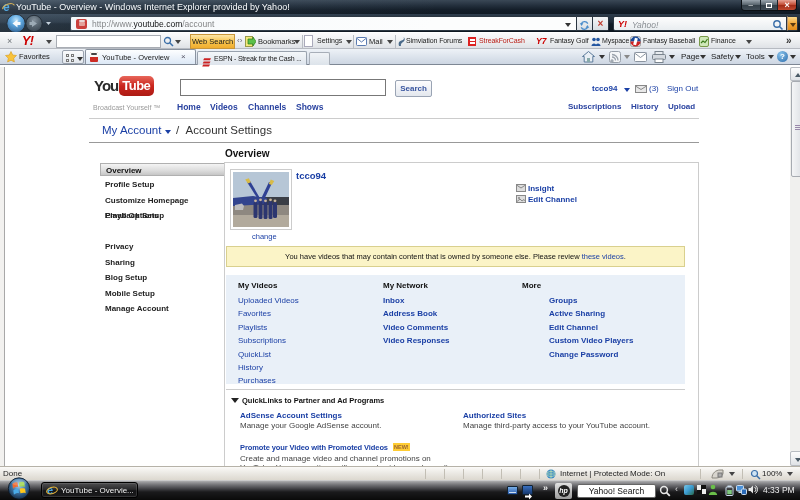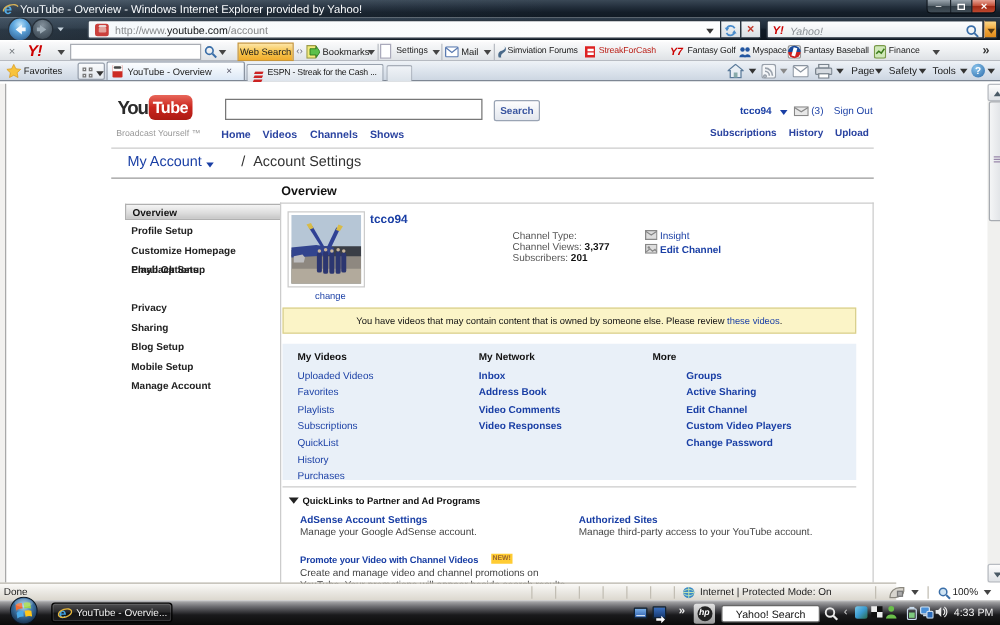--- a/index.html
+++ b/index.html
@@ -234,21 +234,21 @@
   <div class="a" style="left:206px;top:35px;font-size:8.5px;font-weight:bold;color:#2a43a0;">Videos</div>
   <div class="a" style="left:244px;top:35px;font-size:8.5px;font-weight:bold;color:#2a43a0;">Channels</div>
   <div class="a" style="left:292px;top:35px;font-size:8.5px;font-weight:bold;color:#2a43a0;">Shows</div>
   <div class="a" style="left:564px;top:35px;font-size:8px;font-weight:bold;color:#2a43a0;">Subscriptions</div>
   <div class="a" style="left:627px;top:35px;font-size:8px;font-weight:bold;color:#2a43a0;">History</div>
   <div class="a" style="left:664px;top:35px;font-size:8px;font-weight:bold;color:#2a43a0;">Upload</div>
   <div class="a" style="left:85px;top:51px;width:610px;height:1px;background:#ccc;"></div>
 
   <div class="a" style="left:98px;top:57px;font-size:11.5px;color:#1a3fa5;">My Account</div>
   <div class="tri-d a" style="left:161px;top:63px;border-top-color:#1a3fa5;"></div>
-  <div class="a" style="left:189px;top:57px;font-size:11.5px;color:#333;">/&nbsp;&nbsp;Account Settings</div>
+  <div class="a" style="left:172px;top:57px;font-size:11.5px;color:#333;">/&nbsp;&nbsp;Account Settings</div>
   <div class="a" style="left:85px;top:75px;width:610px;height:1px;background:#999;"></div>
 
   <div class="a" style="left:221px;top:81px;font-size:10px;font-weight:bold;color:#111;">Overview</div>
 
   <div class="a" style="left:96px;top:96px;width:124px;height:13px;background:linear-gradient(180deg,#f4f4f4,#dcdcdc 60%,#c6c6c6);border:1px solid #b0b0b0;border-right:0;">
     <div class="a" style="left:5px;top:2px;font-size:8px;font-weight:bold;color:#111;">Overview</div>
   </div>
   <div class="a" style="left:101px;top:113px;font-size:8px;font-weight:bold;color:#222;">Profile Setup</div>
   <div class="a" style="left:101px;top:129px;font-size:8px;font-weight:bold;color:#222;">Customize Homepage</div>
   <div class="a" style="left:101px;top:144px;font-size:8px;font-weight:bold;color:#222;">Playback Setup</div>
@@ -285,26 +285,25 @@
         <circle cx="22.5" cy="28.8" r="1.4"></circle>
           <circle cx="27.5" cy="27.8" r="1.4"></circle>
           <circle cx="32.5" cy="28.8" r="1.4"></circle>
           <circle cx="37.5" cy="27.8" r="1.4"></circle>
           <circle cx="42" cy="28.8" r="1.4"></circle>
       </g>
     </svg>
   </div>
   <div class="a" style="left:248px;top:165px;font-size:7.5px;color:#1a3fa5;">change</div>
   <div class="a" style="left:292px;top:103px;font-size:9.5px;font-weight:bold;color:#1a3fa5;">tcco94</div>
-  <div class="a" style="left:406px;top:117px;font-size:8px;color:#555;line-height:9px;">Channel Type:<br>Channel Views: <b style="color:#111;">3,377</b><br>Subscribers: <b style="color:#111;">201</b></div>
   <svg class="a" style="left:512px;top:117px;" width="10" height="8" viewBox="0 0 10 8">
       <rect x="0.5" y="0.5" width="9" height="7" fill="#ddd" stroke="#888"></rect>
       <path d="M0.5 1 L5 4 L9.5 1" fill="none" stroke="#888"></path>
     </svg>
-  <div class="a" style="left:524px;top:117px;font-size:8px;font-weight:normal;color:#1a3fa5;text-align:right;">Insight</div>
+  <div class="a" style="left:524px;top:117px;font-size:8px;font-weight:bold;color:#1a3fa5;text-align:right;">Insight</div>
   <svg class="a" style="left:512px;top:128px;" width="10" height="8" viewBox="0 0 10 8">
       <rect x="0.5" y="0.5" width="9" height="7" fill="#ddd" stroke="#888"></rect>
       <circle cx="3" cy="3" r="1" fill="#888"></circle>
       <path d="M1 6.5 L4 4 L6 6 L8 4.5 L9.5 6.5" fill="none" stroke="#888"></path>
     </svg>
   <div class="a" style="left:524px;top:128px;font-size:8px;font-weight:bold;color:#1a3fa5;">Edit Channel</div>
 
   <div class="a" style="left:222px;top:179px;width:459px;height:21px;background:#fbf4c7;border:1px solid #d9d08e;text-align:center;font-size:7.5px;color:#111;line-height:20px;">You have videos that may contain content that is owned by someone else. Please review <span style="color:#1a3fa5;">these videos</span>.</div>
 
   <div class="a" style="left:222px;top:208px;width:459px;height:109px;background:#e9f0f8;">
@@ -316,39 +315,39 @@
     <div class="a" style="left:296px;top:19px;font-size:8px;font-weight:bold;color:#1a3fa5;line-height:13.4px;margin-left:27px;">Groups<br>Active Sharing<br>Edit Channel<br>Custom Video Players<br>Change Password</div>
   </div>
 
   <div class="a" style="left:222px;top:322px;width:459px;height:1px;background:#ccc;"></div>
   <div class="a" style="left:227px;top:331px;width:0;height:0;border-left:4px solid transparent;border-right:4px solid transparent;border-top:5px solid #222;"></div>
   <div class="a" style="left:238px;top:329px;font-size:7.5px;font-weight:bold;color:#111;">QuickLinks to Partner and Ad Programs</div>
   <div class="a" style="left:236px;top:344px;font-size:8px;font-weight:bold;color:#1a3fa5;">AdSense Account Settings</div>
   <div class="a" style="left:236px;top:354px;font-size:8px;color:#444;">Manage your Google AdSense account.</div>
   <div class="a" style="left:459px;top:344px;font-size:8px;font-weight:bold;color:#1a3fa5;">Authorized Sites</div>
   <div class="a" style="left:459px;top:354px;font-size:8px;color:#444;">Manage third-party access to your YouTube account.</div>
-  <div class="a" style="left:236px;top:376px;font-size:7.5px;letter-spacing:-0.1px;font-weight:bold;color:#1a3fa5;">Promote your Video with Channel Videos</div>
+  <div class="a" style="left:236px;top:376px;font-size:7.5px;letter-spacing:-0.1px;font-weight:bold;color:#1a3fa5;">Promote your Video with Promoted Videos</div>
   <div class="a" style="left:389px;top:376px;background:#fc3;color:#963;font-size:5.5px;font-weight:bold;padding:1px 1px;">NEW!</div>
   <div class="a" style="left:236px;top:387px;font-size:8px;color:#444;">Create and manage video and channel promotions on</div>
   <div class="a" style="left:236px;top:396px;font-size:8px;color:#444;">YouTube. Your promotions will appear beside search results</div>
 
   <div class="a" style="left:786px;top:0;width:14px;height:399px;background:#f0f0ee;">
     <div class="a" style="left:0;top:0;width:14px;height:14px;background:linear-gradient(180deg,#fdfdfd,#dfe2e6);border:1px solid #b8bcc2;border-radius:2px;">
         <div class="a" style="left:4px;top:5px;width:0;height:0;border-left:3px solid transparent;border-right:3px solid transparent;border-bottom:4px solid #4a5a66;"></div>
       </div>
     <div class="a" style="left:0.5px;top:14px;width:13px;height:96px;background:linear-gradient(90deg,#f4f5f6,#dcdfe3);border:1px solid #a7abb1;border-radius:2px;">
         <div class="a" style="left:3px;top:43px;width:6px;height:1px;background:#98a;box-shadow:0 2px 0 #98a,0 4px 0 #98a;"></div>
       </div>
     <div class="a" style="left:0;top:384px;width:14px;height:15px;background:linear-gradient(180deg,#fdfdfd,#dfe2e6);border:1px solid #b8bcc2;border-radius:2px;">
         <div class="a" style="left:4px;top:6px;width:0;height:0;border-left:3px solid transparent;border-right:3px solid transparent;border-top:4px solid #4a5a66;"></div>
       </div>
   </div>
 </div>
 
-<div class="a" style="left:0;top:466px;width:717px;height:14px;background:linear-gradient(180deg,#fbfaf8 0%,#eceae5 45%,#dcd8cf 100%);border-top:1px solid #b6b2a8;">
+<div class="a" style="left:0;top:466px;width:800px;height:14px;background:linear-gradient(180deg,#fbfaf8 0%,#eceae5 45%,#dcd8cf 100%);border-top:1px solid #b6b2a8;">
   <div class="a" style="left:3px;top:2px;font-size:8px;color:#222;">Done</div>
   <div class="a sep" style="left:425px;top:2px;height:10px;background:#c2beb4;"></div>
   <div class="a sep" style="left:444px;top:2px;height:10px;background:#c2beb4;"></div>
   <div class="a sep" style="left:463px;top:2px;height:10px;background:#c2beb4;"></div>
   <div class="a sep" style="left:482px;top:2px;height:10px;background:#c2beb4;"></div>
   <div class="a sep" style="left:501px;top:2px;height:10px;background:#c2beb4;"></div>
   <div class="a sep" style="left:520px;top:2px;height:10px;background:#c2beb4;"></div>
   <div class="a sep" style="left:539px;top:2px;height:10px;background:#c2beb4;"></div>
   <svg class="a" style="left:546px;top:2px;" width="10" height="10" viewBox="0 0 10 10">
       <circle cx="5" cy="5" r="4.5" fill="#3a8ac8"></circle>

